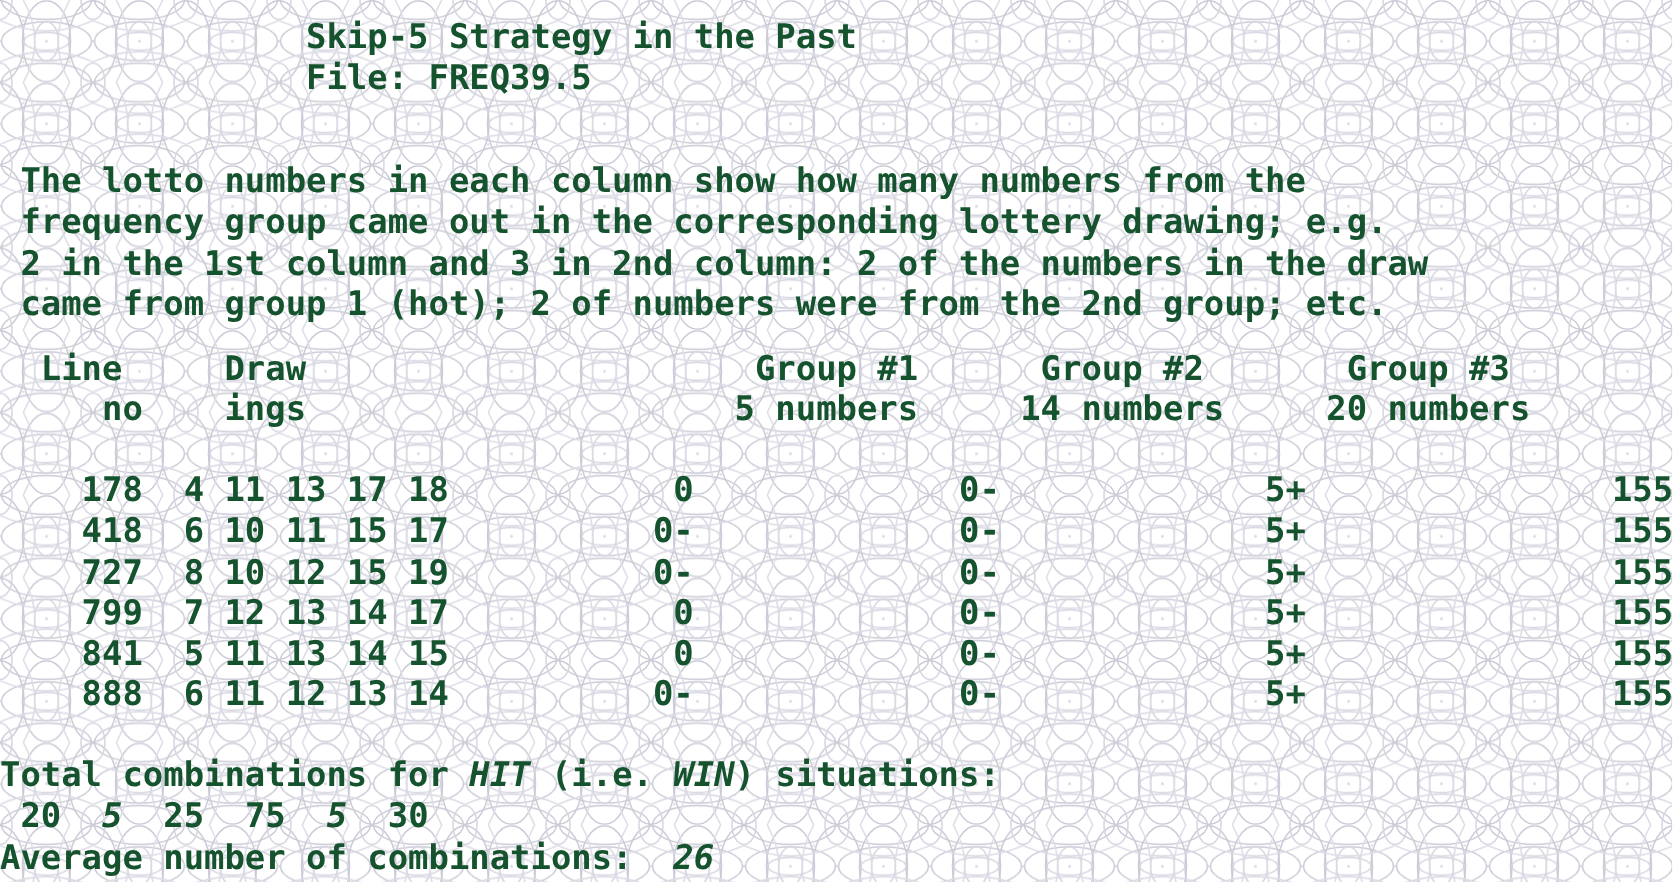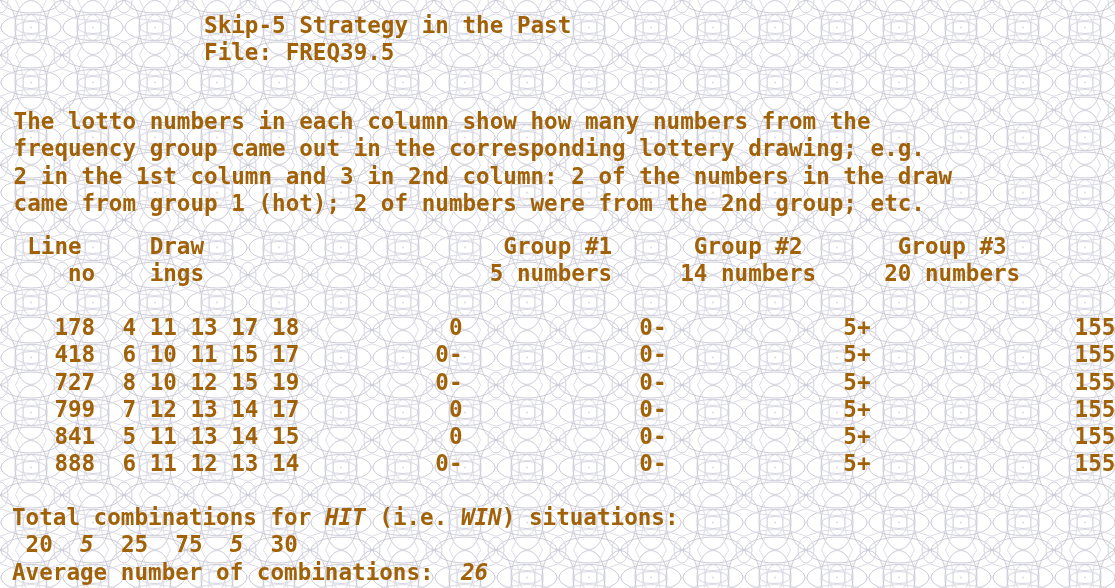--- a/index.html
+++ b/index.html
@@ -37,30 +37,30 @@
   }
 
   pre.scr {
     margin: 0;
     padding: 0;
     font-family: "DejaVu Sans Mono", "Liberation Mono", monospace;
     font-size: 22.6px;
     line-height: 27.3px;
     font-weight: bold;
     letter-spacing: 0px;
-    color: #a16207;
+    color: #14532d;
     white-space: pre;
     -webkit-font-smoothing: none;
   }
 
   .blk-title   { position: absolute; left: 0px; top: 12px;  }
   .blk-intro   { position: absolute; left: 0px; top: 108px;  }
   .blk-thead   { position: absolute; left: 0px; top: 233px; }
   .blk-rows    { position: absolute; left: 0px; top: 314px; }
-  .blk-footer  { position: absolute; left: 12px; top: 504px; }
+  .blk-footer  { position: absolute; left: 0px; top: 504px; }
 
   .ital { font-style: italic; }
   .bital { font-style: italic; font-weight: bold; }
 </style>
 </head>
 <body>
 
 <svg id="bg-pattern" xmlns="http://www.w3.org/2000/svg" viewBox="0 0 1115 588" preserveAspectRatio="none" aria-hidden="true">
   <defs>
     <pattern id="ornate" x="0" y="0" width="62" height="55" patternUnits="userSpaceOnUse">

